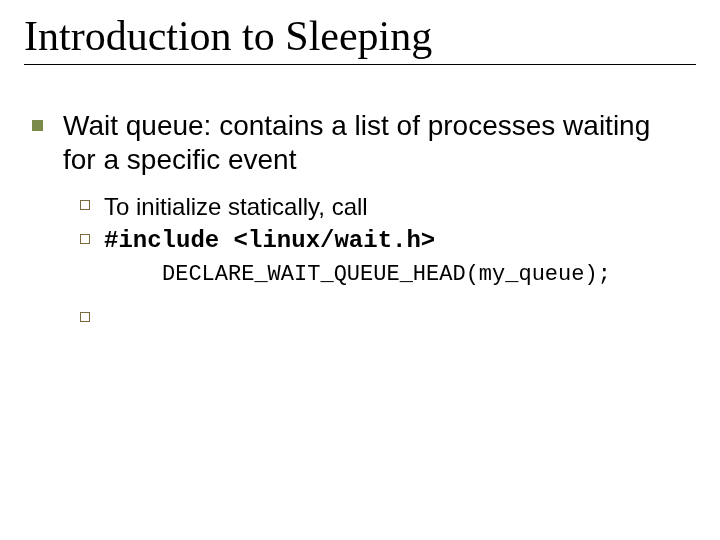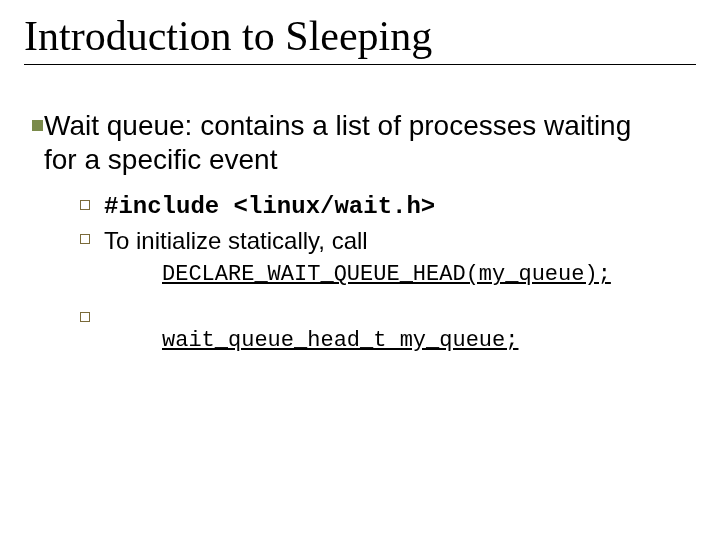--- a/index.html
+++ b/index.html
@@ -24,21 +24,21 @@
     margin-bottom: 44px;
   }
   .title {
     font-family: Garamond, "Times New Roman", Times, serif;
     font-weight: 400;
     font-size: 42px;
     line-height: 1.05;
   }
   .lvl1 {
     display: flex;
-    gap: 1px;
+    gap: 20px;
     margin-left: 8px;
     margin-bottom: 16px;
   }
   .bullet-sq {
     width: 11px;
     height: 11px;
     background: #7a8a4a;
     margin-top: 11px;
     flex: 0 0 auto;
   }
@@ -74,54 +74,52 @@
   .mono-plain {
     font-family: "Courier New", Courier, monospace;
     font-weight: 400;
   }
   .code-indent {
     margin-left: 82px;
     font-size: 22px;
     line-height: 1.35;
     margin-top: 0;
     margin-bottom: 14px;
-    text-decoration: underline;
   }
 </style>
 </head>
 <body>
 
 <div class="slide">
 
   <div class="title-wrap">
     <div class="title">Introduction to Sleeping</div>
   </div>
 
   <div class="lvl1">
     <div class="bullet-sq"></div>
     <div class="lvl1-text">Wait queue:  contains a list of processes waiting for a specific event</div>
   </div>
 
   <div class="lvl2-block">
 
     <div class="lvl2">
       <div class="bullet-open"></div>
-      <div class="lvl2-text mono">#include &lt;linux/wait.h&gt;</div>
+      <div class="lvl2-text">To initialize statically, call</div>
     </div>
 
     <div class="lvl2">
       <div class="bullet-open"></div>
-      <div class="lvl2-text">To initialize statically, call</div>
+      <div class="lvl2-text mono">#include &lt;linux/wait.h&gt;</div>
     </div>
 
     <div class="code-indent mono-plain">DECLARE_WAIT_QUEUE_HEAD(my_queue);</div>
 
     <div class="lvl2">
       <div class="bullet-open"></div>
     </div>
 
     <div class="code-indent mono-plain">
-      <div>wait_queue_head_t my_queue;</div>
     </div>
 
   </div>
 
 </div>
 
 </body></html>

